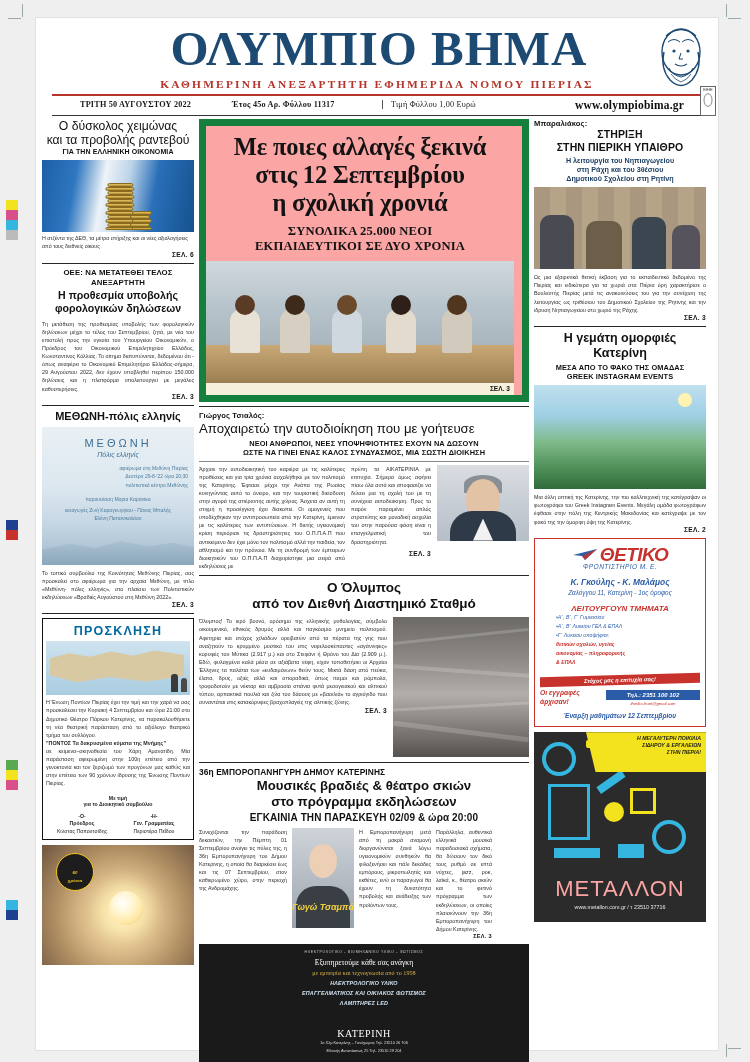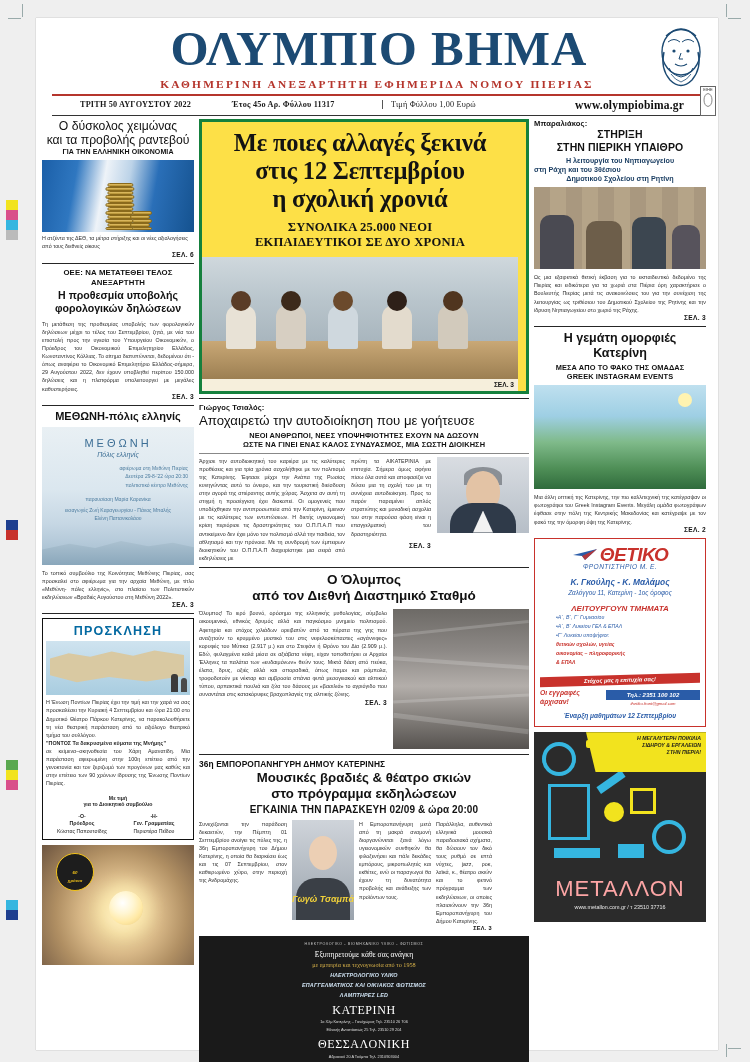--- a/index.html
+++ b/index.html
@@ -132,21 +132,21 @@
 
   
   .img-lamp { height: 120px; background: radial-gradient(circle at 52% 58%, #fff3cf 0%, #f0d9a0 18%, #d8b887 38%, #b08f63 62%, #6d5540 100%); position:relative;}
   .badge60 { position:absolute; left:14px; top:8px; width:38px; height:38px; border-radius:50%;
      background:#1d1d1d; color:#f5c518; text-align:center; font-weight:bold; font-size:17px; line-height:30px; border:1.2px solid #f5c518;}
   .badge60 span { display:block; font-size:4.4px; line-height:1; margin-top:-5px; font-style:italic;}
   .bulb { position:absolute; left:44%; top:38%; width:34px; height:34px; border-radius:50%;
      background: radial-gradient(circle at 40% 35%, #ffffff 0%, #fff6d4 35%, #ffe9a5 65%, #e8c87a 100%); box-shadow: 0 0 16px 8px rgba(255,238,180,.75);}
 
   
-  .lead-box { background:#fde047; padding: 7px 8px 0 0; border:3px solid #15803d;}
+  .lead-box { background:#fca5a5; padding: 7px 8px 0 0; border:7px solid #15803d;}
   .lead-hl { text-align:center; font-family:"Liberation Serif","DejaVu Serif",serif; font-weight:bold;
      font-size: 24.5px; line-height:1.14; color:#131313; letter-spacing:-.2px;}
   .lead-sub { text-align:center; font-family:"Liberation Serif","DejaVu Serif",serif; font-weight:bold;
      font-size: 12.6px; line-height:1.25; color:#131313; margin-top:7px; letter-spacing:.2px;}
   .img-class { height: 122px; margin-top:6px; position:relative; overflow:hidden;
      background: linear-gradient(#cfd8dd 0%, #b9c5cc 35%, #9aa8b1 100%);}
   .desk { position:absolute; bottom:0; left:0; right:0; height:38px; background:linear-gradient(#c9a876,#9c7f52);}
   .kid { position:absolute; bottom:30px; width:30px; height:44px; border-radius:12px 12px 2px 2px;}
   .kid .h { position:absolute; top:-14px; left:50%; transform:translateX(-50%); width:20px; height:20px; border-radius:50%;}
   .lead-sel { text-align:right; font-size:6.6px; font-weight:bold; color:#111; padding:2px 4px 3px 0; background:#f6efdc;}
@@ -171,21 +171,21 @@
   .singer .body { position:absolute; left:50%; bottom:0; transform:translateX(-50%); width:54px; height:42px; border-radius:20px 20px 0 0; background:#3a3f46;}
   .singer-name { position:absolute; bottom:16px; left:0; right:0; text-align:center; font-size:9px; font-weight:bold; color:#f2d23a; font-style:italic;}
 
   
   .ad-anast { background:#1a1a1a; color:#fff; padding:5px 6px 7px; text-align:center;}
   .aa-t1 { font-family:"Liberation Serif","DejaVu Serif",serif; font-size:12.5px; letter-spacing:1.4px;}
   .aa-t2 { font-size:3.6px; letter-spacing:.6px; color:#c9c9c9; margin-top:1px;}
   .aa-t3 { font-family:"Liberation Serif","DejaVu Serif",serif; font-size:7.6px; margin-top:4px;}
   .aa-t4 { font-family:"Liberation Serif","DejaVu Serif",serif; font-size:6.2px; color:#d8b24a; margin-top:2px;}
   .aa-i  { font-size:5.4px; font-style:italic; font-weight:bold; color:#cfe2f2; margin-top:4px; letter-spacing:.2px;}
-  .aa-city { font-family:"Liberation Serif","DejaVu Serif",serif; font-size:12px; margin-top:5px; letter-spacing:.6px;}
+  .aa-city { font-family:"Liberation Serif","DejaVu Serif",serif; font-size:10px; margin-top:22px; letter-spacing:.6px;}
   .aa-sm { font-size:3.9px; color:#ddd; margin-top:1.5px; line-height:1.45;}
 
   
   .img-meet { height: 82px; background: linear-gradient(#b9a990,#8d7f6a); position:relative; overflow:hidden;}
   .img-meet .wall { position:absolute; inset:0; background: repeating-linear-gradient(90deg,#a9987f 0 16px,#b5a488 16px 32px);}
   .img-meet .p { position:absolute; bottom:0; border-radius:10px 10px 0 0;}
   .img-sea { height: 104px; background: linear-gradient(#bfe0ef 0%, #9ecfe4 30%, #7fba8a 55%, #4f8f57 80%, #2f6b3c 100%); position:relative;}
   .img-sea .sun { position:absolute; right:14px; top:8px; width:14px; height:14px; border-radius:50%; background:#fff3b0;}
 
   .thetiko { border:1.6px solid #c8322c; padding:6px 5px 7px; background:#fff; text-align:center; }
@@ -500,21 +500,21 @@
 
     </div>
 
     <div class="col-right">
 
       <div class="blk">
         <div class="hl-kicker">Μπαραλιάκος:</div>
         <div class="hl-sub" style="font-size:10.5px">ΣΤΗΡΙΞΗ</div>
         <div class="hl-sub" style="font-size:10.5px">ΣΤΗΝ ΠΙΕΡΙΚΗ ΥΠΑΙΘΡΟ</div>
         <div style="text-align:center;font-size:7.2px;font-weight:bold;color:#1c3f63;margin-top:2px">Η λειτουργία του Νηπιαγωγείου</div>
-        <div style="text-align:left;font-size:7.2px;font-weight:bold;color:#1c3f63;">στη Ράχη και του 3θέσιου</div>
+        <div style="text-align:center;font-size:7.2px;font-weight:bold;color:#1c3f63;">στη Ράχη και του 3θέσιου</div>
         <div style="text-align:center;font-size:7.2px;font-weight:bold;color:#1c3f63;">Δημοτικού Σχολείου στη Ρητίνη</div>
         <div class="img img-meet" style="margin-top:4px">
           <div class="wall"></div>
           <div class="p" style="left:6px;  width:34px; height:54px; background:#4a4a52"></div>
           <div class="p" style="left:52px; width:36px; height:48px; background:#6d5e4a"></div>
           <div class="p" style="left:98px; width:34px; height:52px; background:#3c4650"></div>
           <div class="p" style="left:138px;width:28px; height:44px; background:#57535c"></div>
         </div>
         <div class="body-txt" style="margin-top:4px">Ως μια εξαιρετικά θετική έκβαση για το εκπαιδευτικό δεδομένο της Πιερίας και ειδικότερα για τα χωριά στα Πιέρια όρη χαρακτήρισε ο Βουλευτής Πιερίας μετά τις ανακοινώσεις του για την συνέχιση της λειτουργίας ως τριθέσιου του Δημοτικού Σχολείου της Ρητίνης και την ίδρυση Νηπιαγωγείου στο χωριό της Ράχης.</div>
         <div class="sel">ΣΕΛ. 3</div>

